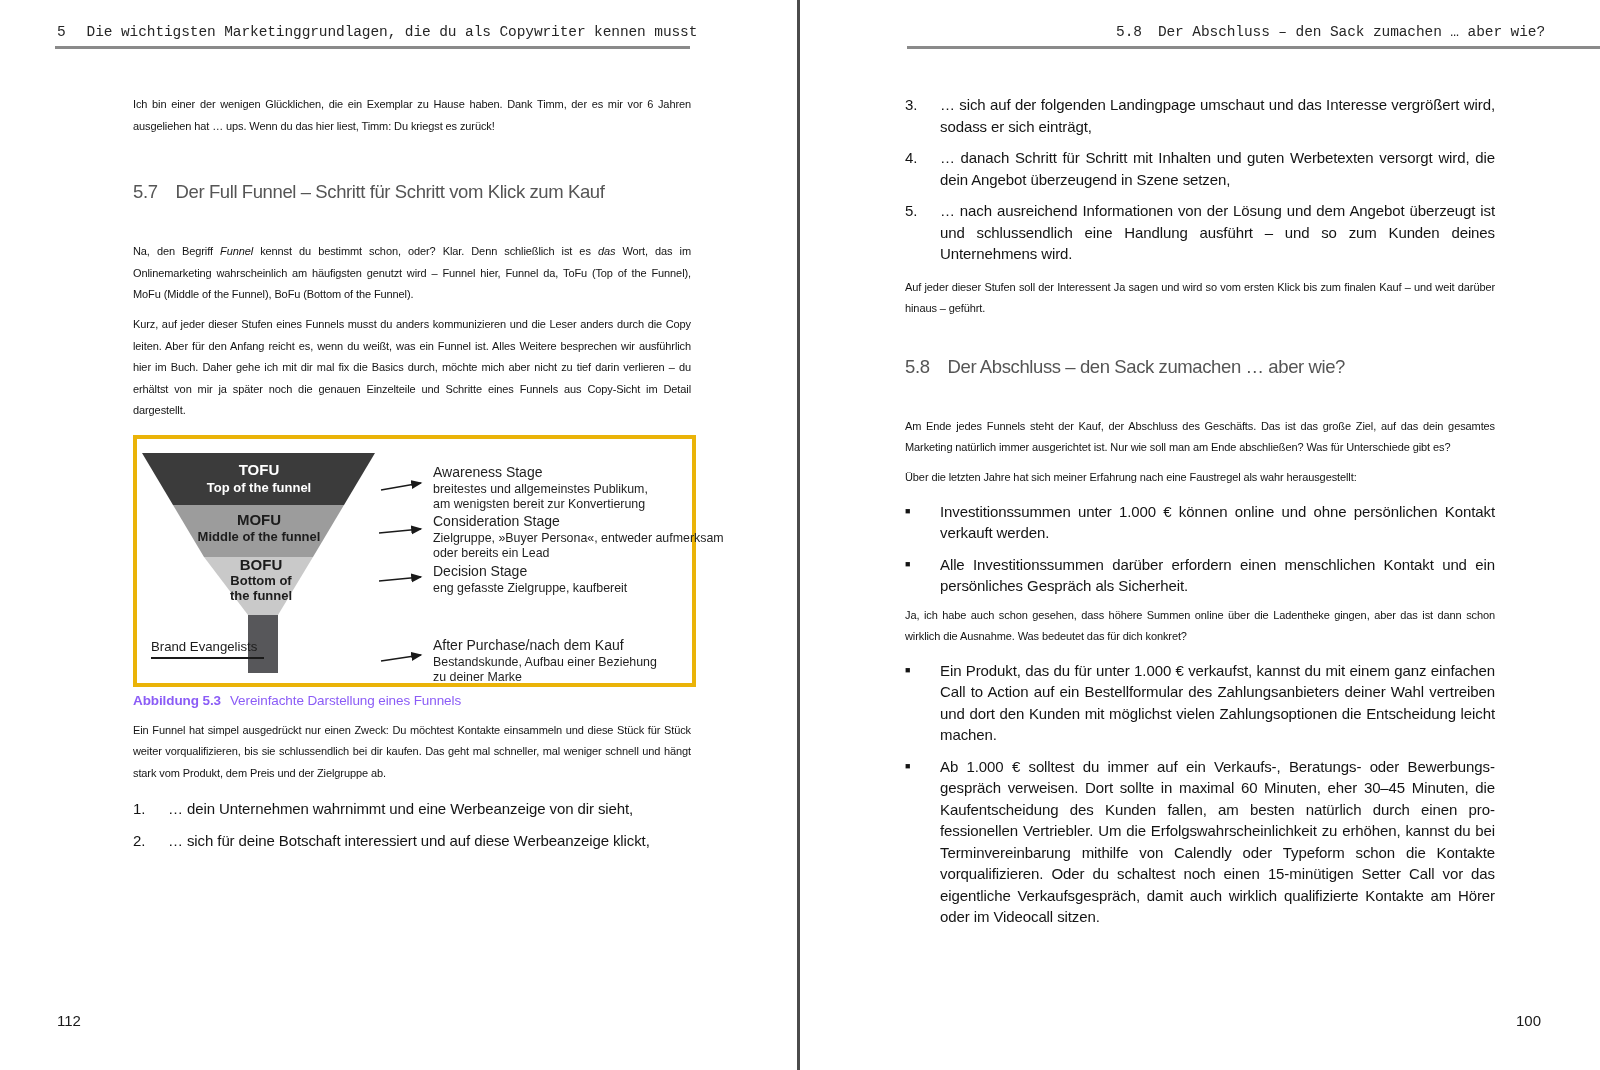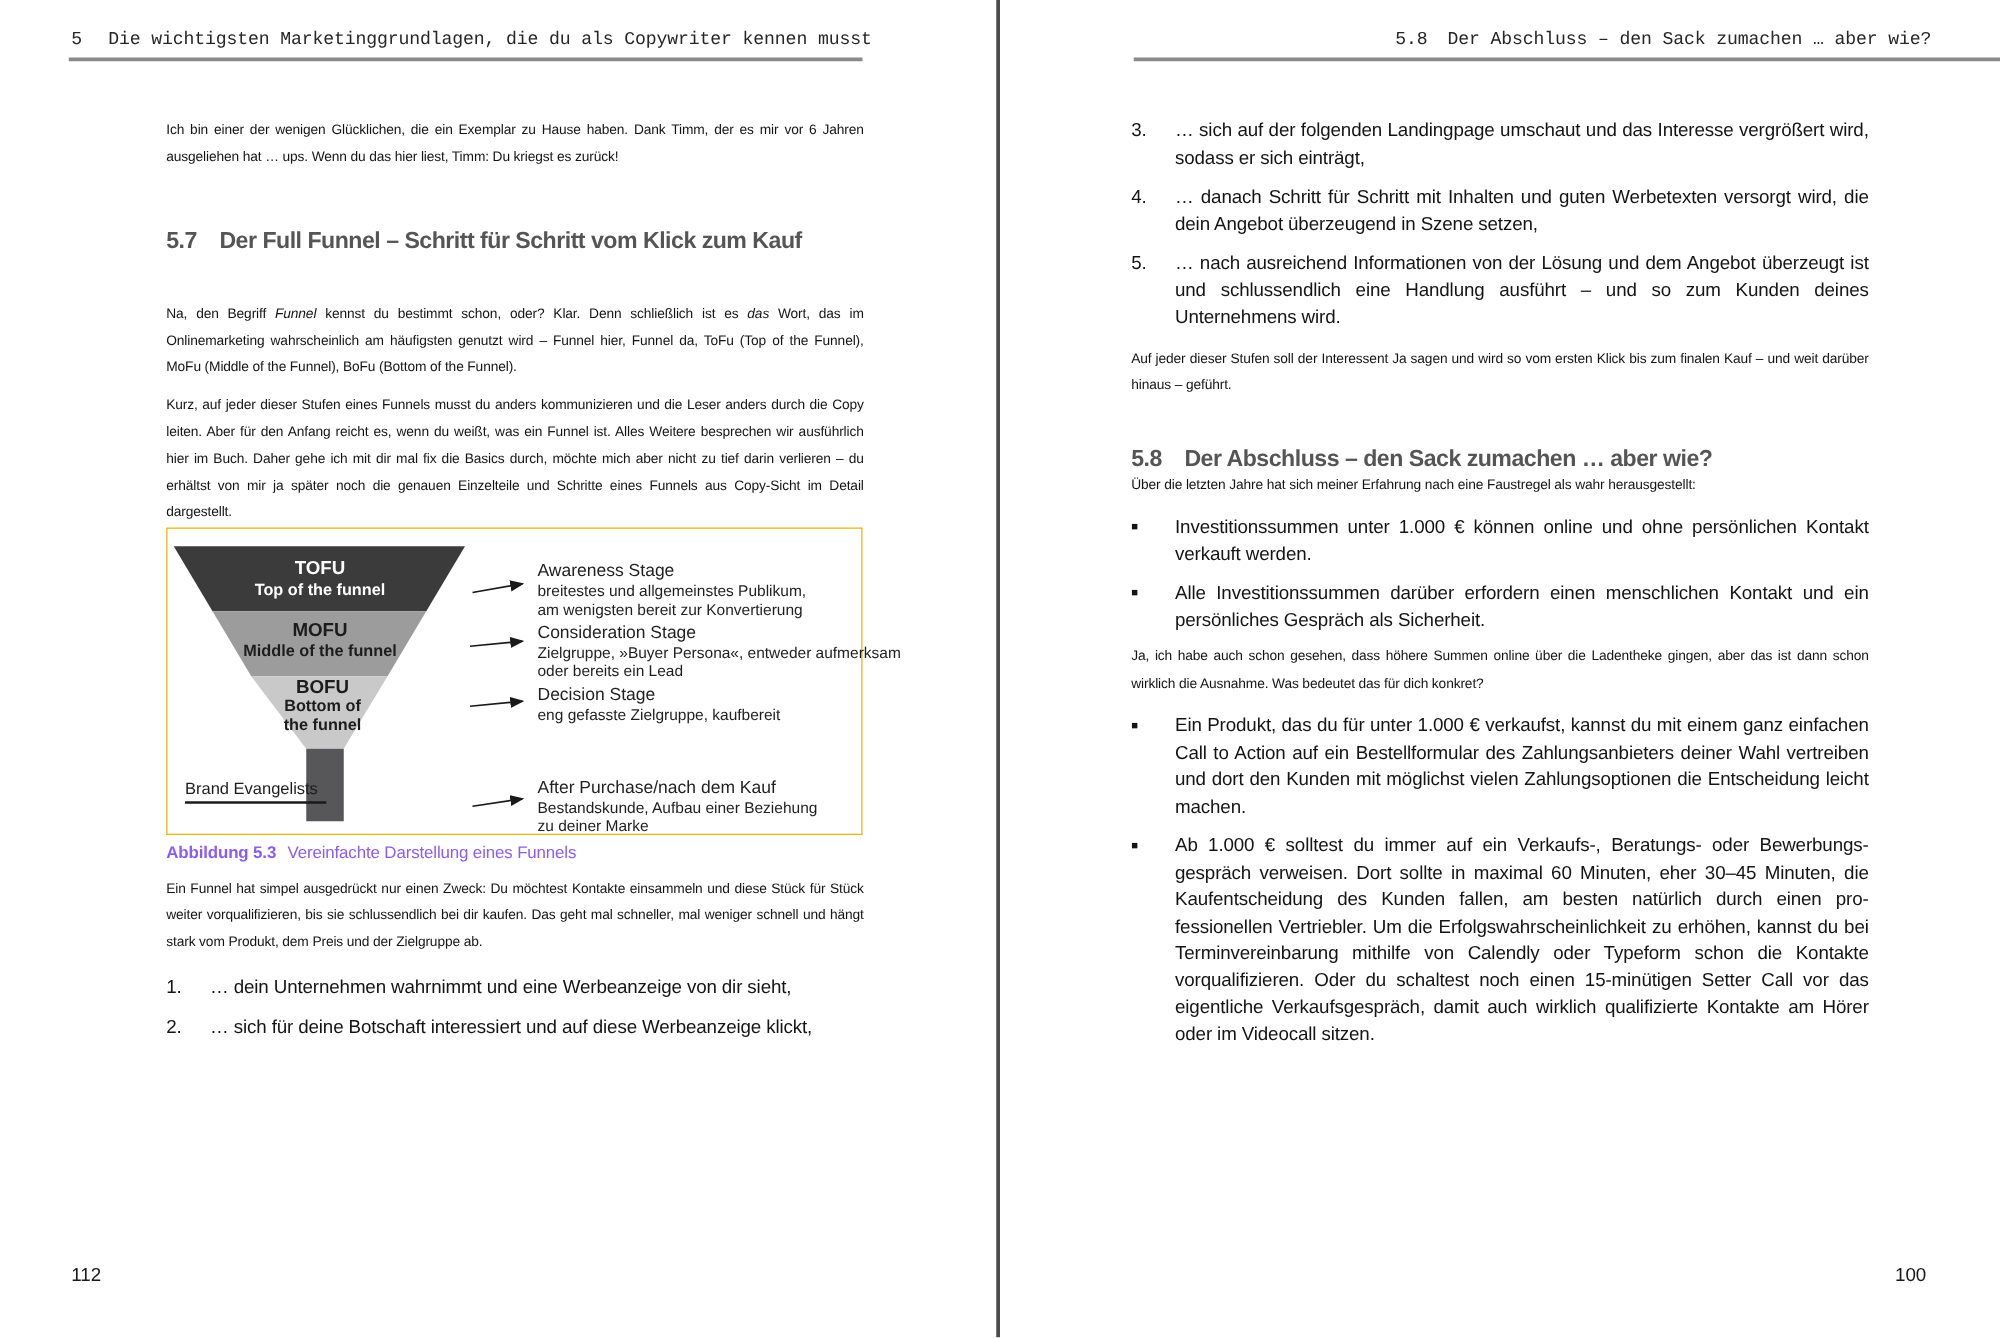--- a/index.html
+++ b/index.html
@@ -23,35 +23,35 @@
   .head-rule--left{left:55px;width:635px;}
   .head-rule--right{left:106px;width:693px;}
 
   .body-col{position:absolute;top:94px;}
   .body-col--left{left:133px;width:558px;}
   .body-col--right{left:104px;width:590px;}
 
   .para{font-size:11px;line-height:21.5px;text-align:justify;letter-spacing:-0.1px;margin:0;}
   .para+.para{margin-top:8.5px;}
 
-  .section-heading{display:flex;align-items:baseline;font-weight:bold;color:#555555;
+  .section-heading{display:flex;align-items:baseline;font-weight:normal;color:#555555;
     font-size:18.5px;letter-spacing:-0.4px;white-space:nowrap;margin:0;}
   .section-heading .sh-num{flex:none;margin-right:18px;}
 
   .numbered-list,.bullet-list{margin:0;padding:0;list-style:none;}
   .list-item{display:flex;font-size:15px;line-height:21.5px;letter-spacing:-0.1px;}
   .list-item+.list-item{margin-top:10px;}
   .list-item .li-marker{flex:none;width:35px;}
   .list-item .li-text{flex:1;text-align:justify;}
   .bullet-list .li-marker{font-size:9px;line-height:21.5px;}
 
   
   .heading-57{margin-top:44px;}
   .para-after-heading{margin-top:38px;}
-  .figure-box{width:555px;height:244px;border:1px solid #eab308;background:#ffffff;}
+  .figure-box{margin-top:13px;width:555px;height:244px;border:4px solid #eab308;background:#ffffff;}
   .figure-caption{margin-top:6px;font-size:13.5px;letter-spacing:-0.1px;color:#8b5cf6;}
   .figure-caption .cap-label{font-weight:bold;margin-right:9px;}
   .para-after-figure{margin-top:12px;}
   .list-after-para{margin-top:14px;}
 
   
   .para-stages-summary{margin-top:12px;}
   .heading-58{margin-top:36px;}
   .group-mt{margin-top:12px;}
   .group-mt-s{margin-top:8px;}
@@ -181,20 +181,21 @@
       </li>
     </ol>
 
     <p class="para para-stages-summary">Auf jeder dieser Stufen soll der Interessent Ja sagen und wird so vom ersten Klick bis zum finalen Kauf – und weit darüber hinaus – geführt.</p>
 
     <h2 class="section-heading heading-58">
       <span class="sh-num">5.8</span>
       <span class="sh-title">Der Abschluss – den Sack zumachen … aber wie?</span>
     </h2>
 
+    <p class="para para-after-heading">Am Ende jedes Funnels steht der Kauf, der Abschluss des Geschäfts. Das ist das gro­ße Ziel, auf das dein gesamtes Marketing natürlich immer ausgerichtet ist. Nur wie soll man am Ende abschließen? Was für Unterschiede gibt es?</p>
     <p class="para">Über die letzten Jahre hat sich meiner Erfahrung nach eine Faustregel als wahr he­rausgestellt:</p>
 
     <ul class="bullet-list group-mt">
       <li class="list-item">
         <span class="li-marker">■</span>
         <span class="li-text">Investitionssummen unter 1.000 € können online und ohne persönlichen Kon­takt verkauft werden.</span>
       </li>
       <li class="list-item">
         <span class="li-marker">■</span>
         <span class="li-text">Alle Investitionssummen darüber erfordern einen menschlichen Kontakt und ein persönliches Gespräch als Sicherheit.</span>

